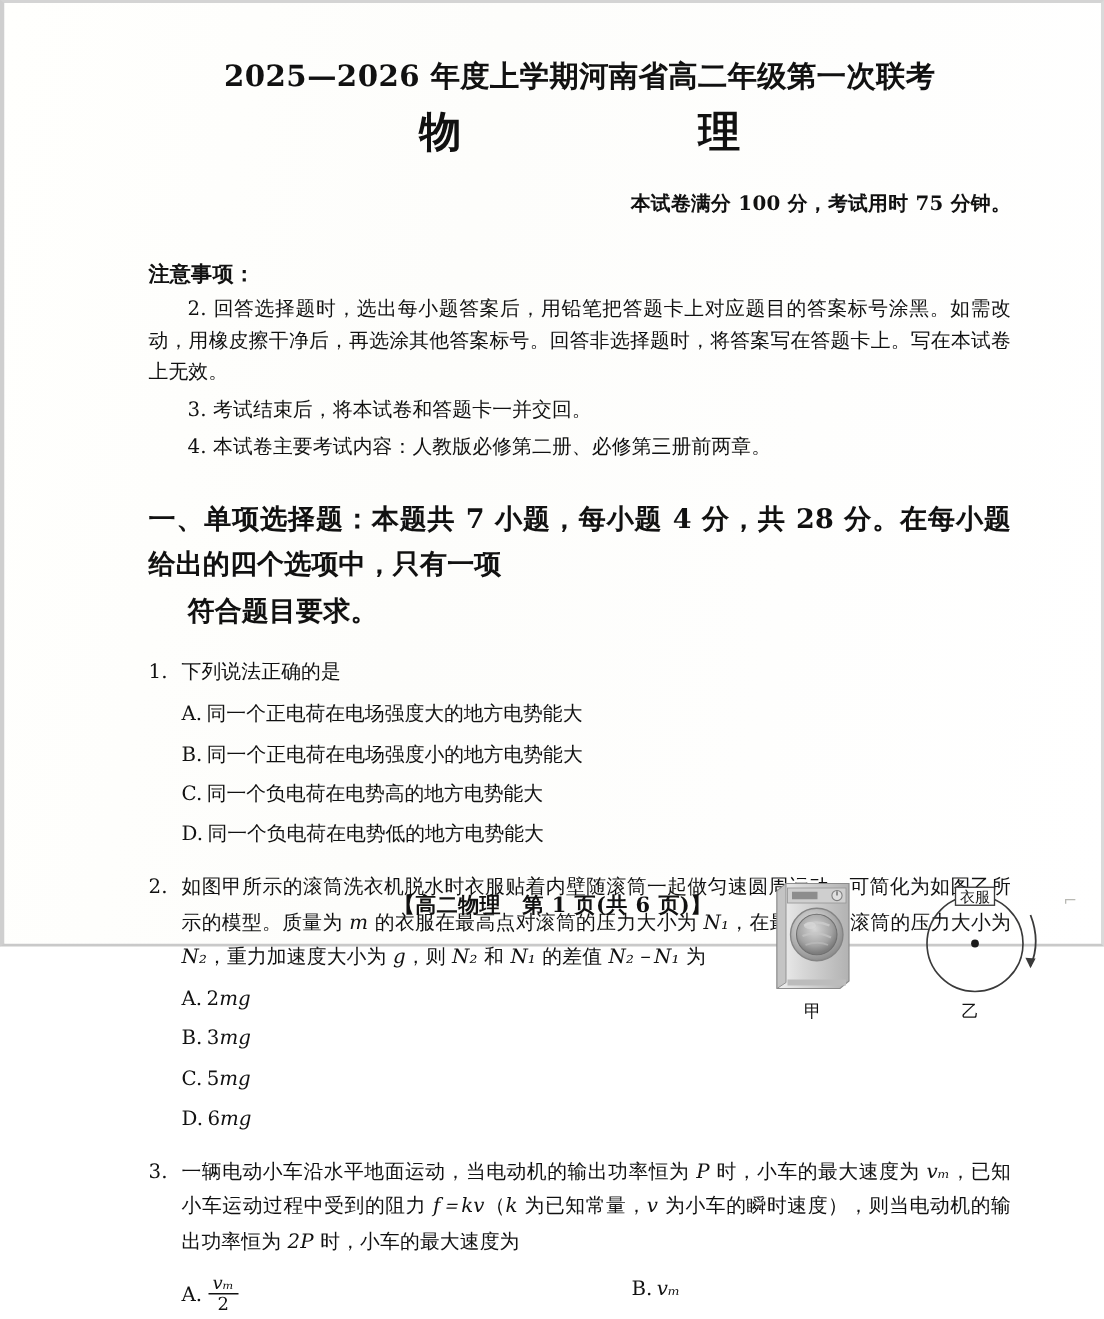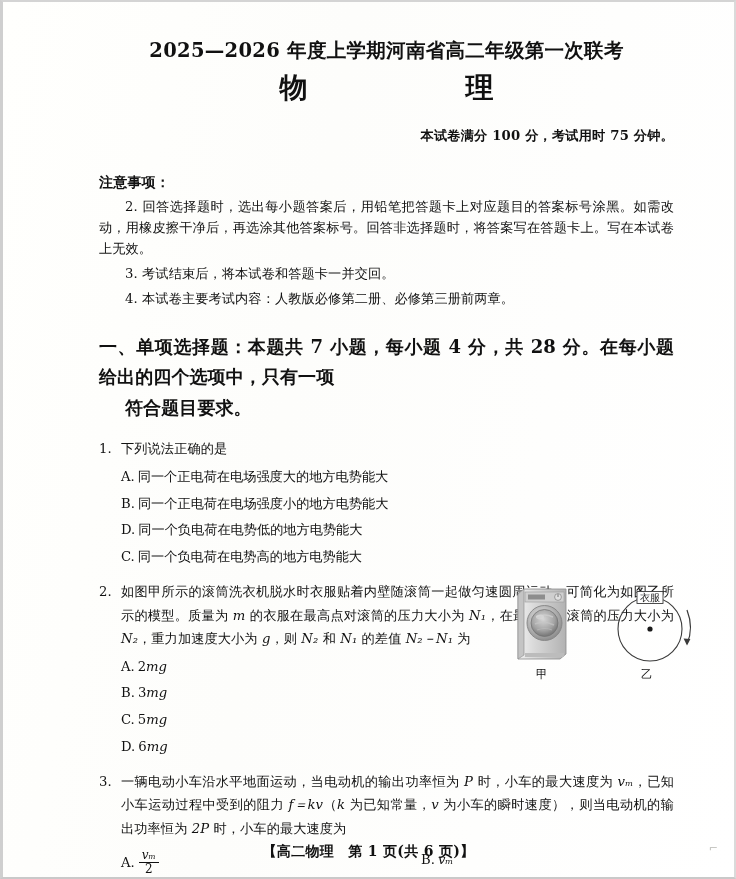--- a/index.html
+++ b/index.html
@@ -10,21 +10,21 @@
   body {
     width: 736px;
     height: 879px;
     overflow: hidden;
     font-family: "DejaVu Serif", "Liberation Serif", serif;
     color: #111111;
   }
   .page {
     position: relative;
     width: 736px;
-    height: 879px;
+    height: 631px;
     box-sizing: border-box;
     background: #fdfdfc;
     border-left: 3px solid #cfcfcf;
     border-top: 2px solid #d4d4d4;
     border-right: 2px solid #dadada;
     border-bottom: 2px solid #c9c9c9;
   }
   .sheet {
     position: absolute;
     left: 0; top: 0; right: 0; bottom: 0;
@@ -237,22 +237,22 @@
       <span class="cont">符合题目要求。</span>
     </div>
 
     <div class="q">
       <p class="q-stem">
         <span class="q-num">1.</span><span>下列说法正确的是</span>
       </p>
       <ul class="opt-list">
         <li class="opt"><span class="opt-lbl">A.</span><span>同一个正电荷在电场强度大的地方电势能大</span></li>
         <li class="opt"><span class="opt-lbl">B.</span><span>同一个正电荷在电场强度小的地方电势能大</span></li>
+        <li class="opt"><span class="opt-lbl">C.</span><span>同一个负电荷在电势高的地方电势能大</span></li>
         <li class="opt"><span class="opt-lbl">D.</span><span>同一个负电荷在电势低的地方电势能大</span></li>
-        <li class="opt"><span class="opt-lbl">C.</span><span>同一个负电荷在电势高的地方电势能大</span></li>
       </ul>
     </div>
 
     <div class="q q2-wrap">
       <p class="q-stem">
         <span class="q-num">2.</span><span>如图甲所示的滚筒洗衣机脱水时衣服贴着内壁随滚筒一起做匀速圆周运动，可简化为如图乙所示的模型。质量为 </span><span class="ital">m</span><span> 的衣服在最高点对滚筒的压力大小为 </span><span class="ital">N₁</span><span>，在最低点对滚筒的压力大小为 </span><span class="ital">N₂</span><span>，重力加速度大小为 </span><span class="ital">g</span><span>，则 </span><span class="ital">N₂</span><span> 和 </span><span class="ital">N₁</span><span> 的差值 </span><span class="ital">N₂－N₁</span><span> 为</span>
       </p>
 
       <ul class="opt-list">
         <li class="opt"><span class="opt-lbl">A.</span><span>2</span><span class="ital">mg</span></li>

